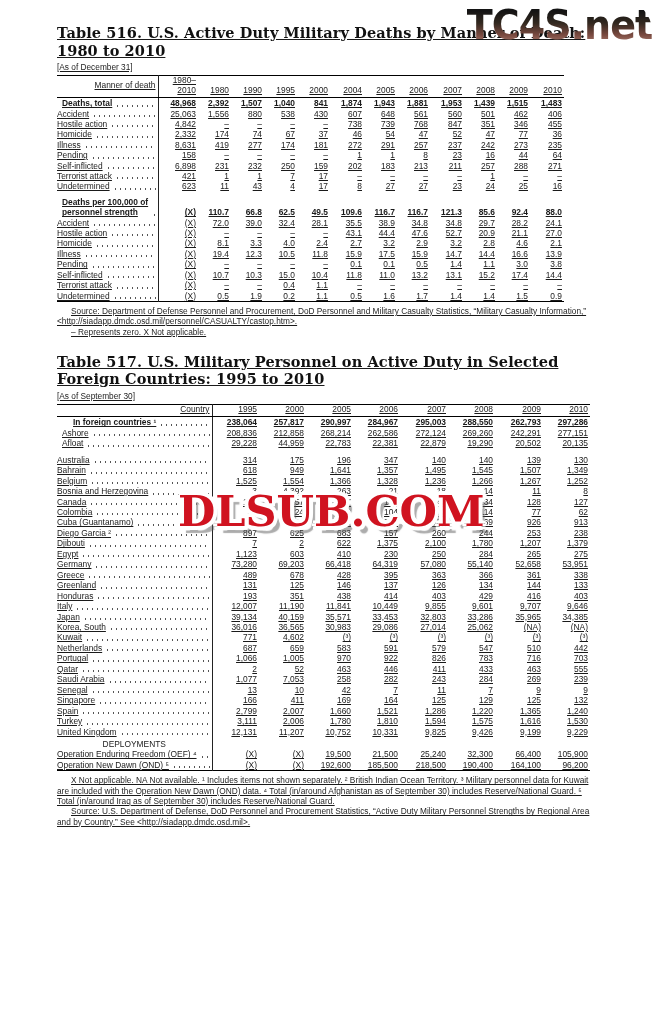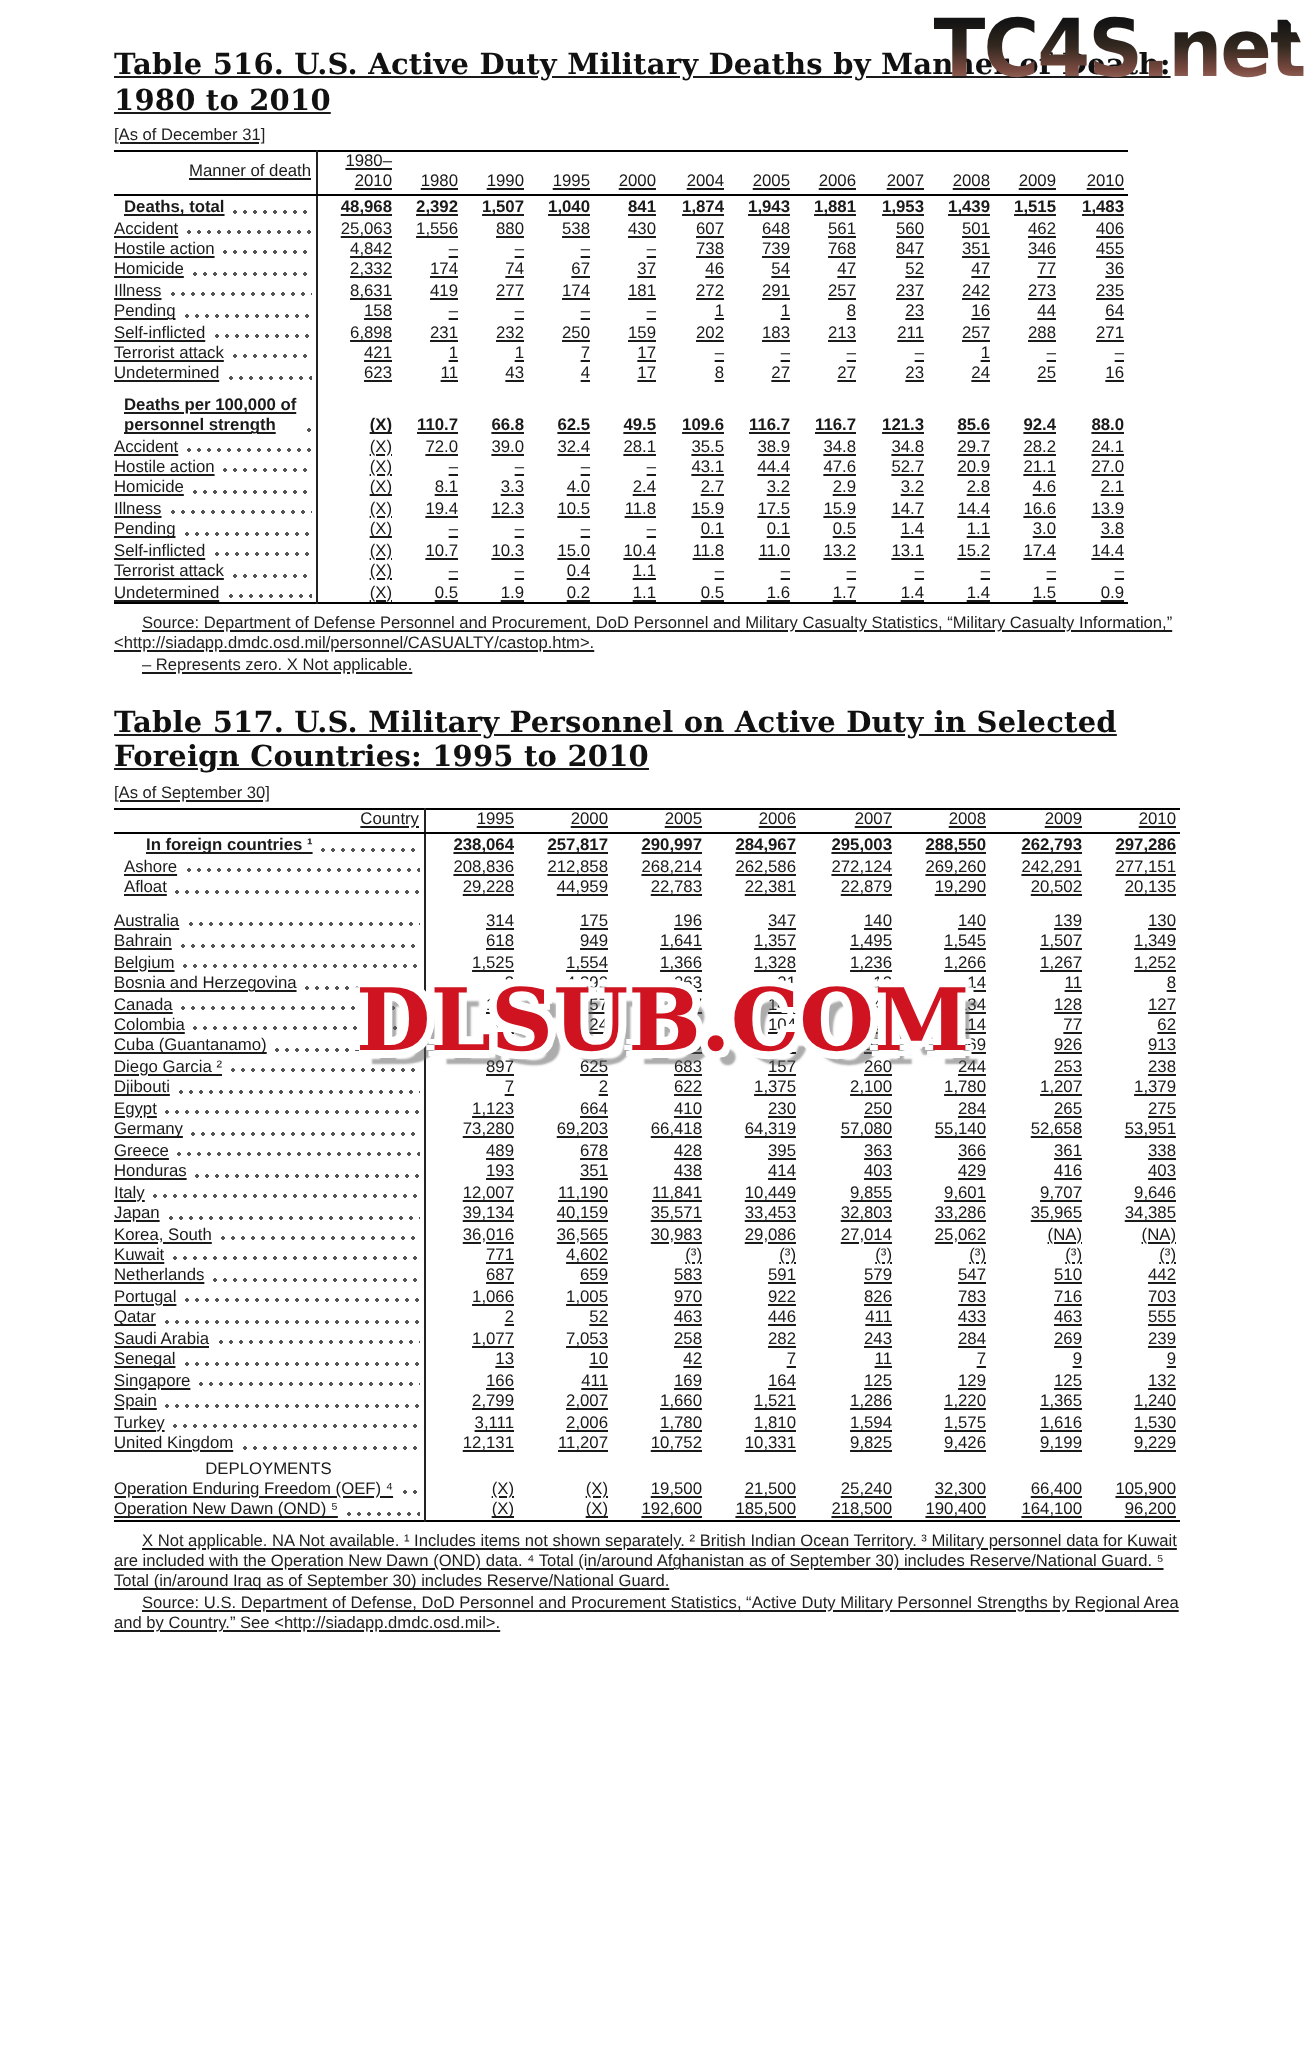--- a/index.html
+++ b/index.html
@@ -732,21 +732,21 @@
               <td class="val">1,379</td>
             </tr>
             <tr>
               <td class="stub">
                 <div class="stub-flex">
                   <span class="lbl">Egypt</span>
                   <span class="leader"></span>
                 </div>
               </td>
               <td class="val">1,123</td>
-              <td class="val">664</td>
+              <td class="val">603</td>
               <td class="val">410</td>
               <td class="val">230</td>
               <td class="val">250</td>
               <td class="val">284</td>
               <td class="val">265</td>
               <td class="val">275</td>
             </tr>
             <tr>
               <td class="stub">
                 <div class="stub-flex">
@@ -775,20 +775,36 @@
               <td class="val">428</td>
               <td class="val">395</td>
               <td class="val">363</td>
               <td class="val">366</td>
               <td class="val">361</td>
               <td class="val">338</td>
             </tr>
             <tr>
               <td class="stub">
                 <div class="stub-flex">
+                  <span class="lbl">Greenland</span>
+                  <span class="leader"></span>
+                </div>
+              </td>
+              <td class="val">131</td>
+              <td class="val">125</td>
+              <td class="val">146</td>
+              <td class="val">137</td>
+              <td class="val">126</td>
+              <td class="val">134</td>
+              <td class="val">144</td>
+              <td class="val">133</td>
+            </tr>
+            <tr>
+              <td class="stub">
+                <div class="stub-flex">
                   <span class="lbl">Honduras</span>
                   <span class="leader"></span>
                 </div>
               </td>
               <td class="val">193</td>
               <td class="val">351</td>
               <td class="val">438</td>
               <td class="val">414</td>
               <td class="val">403</td>
               <td class="val">429</td>

